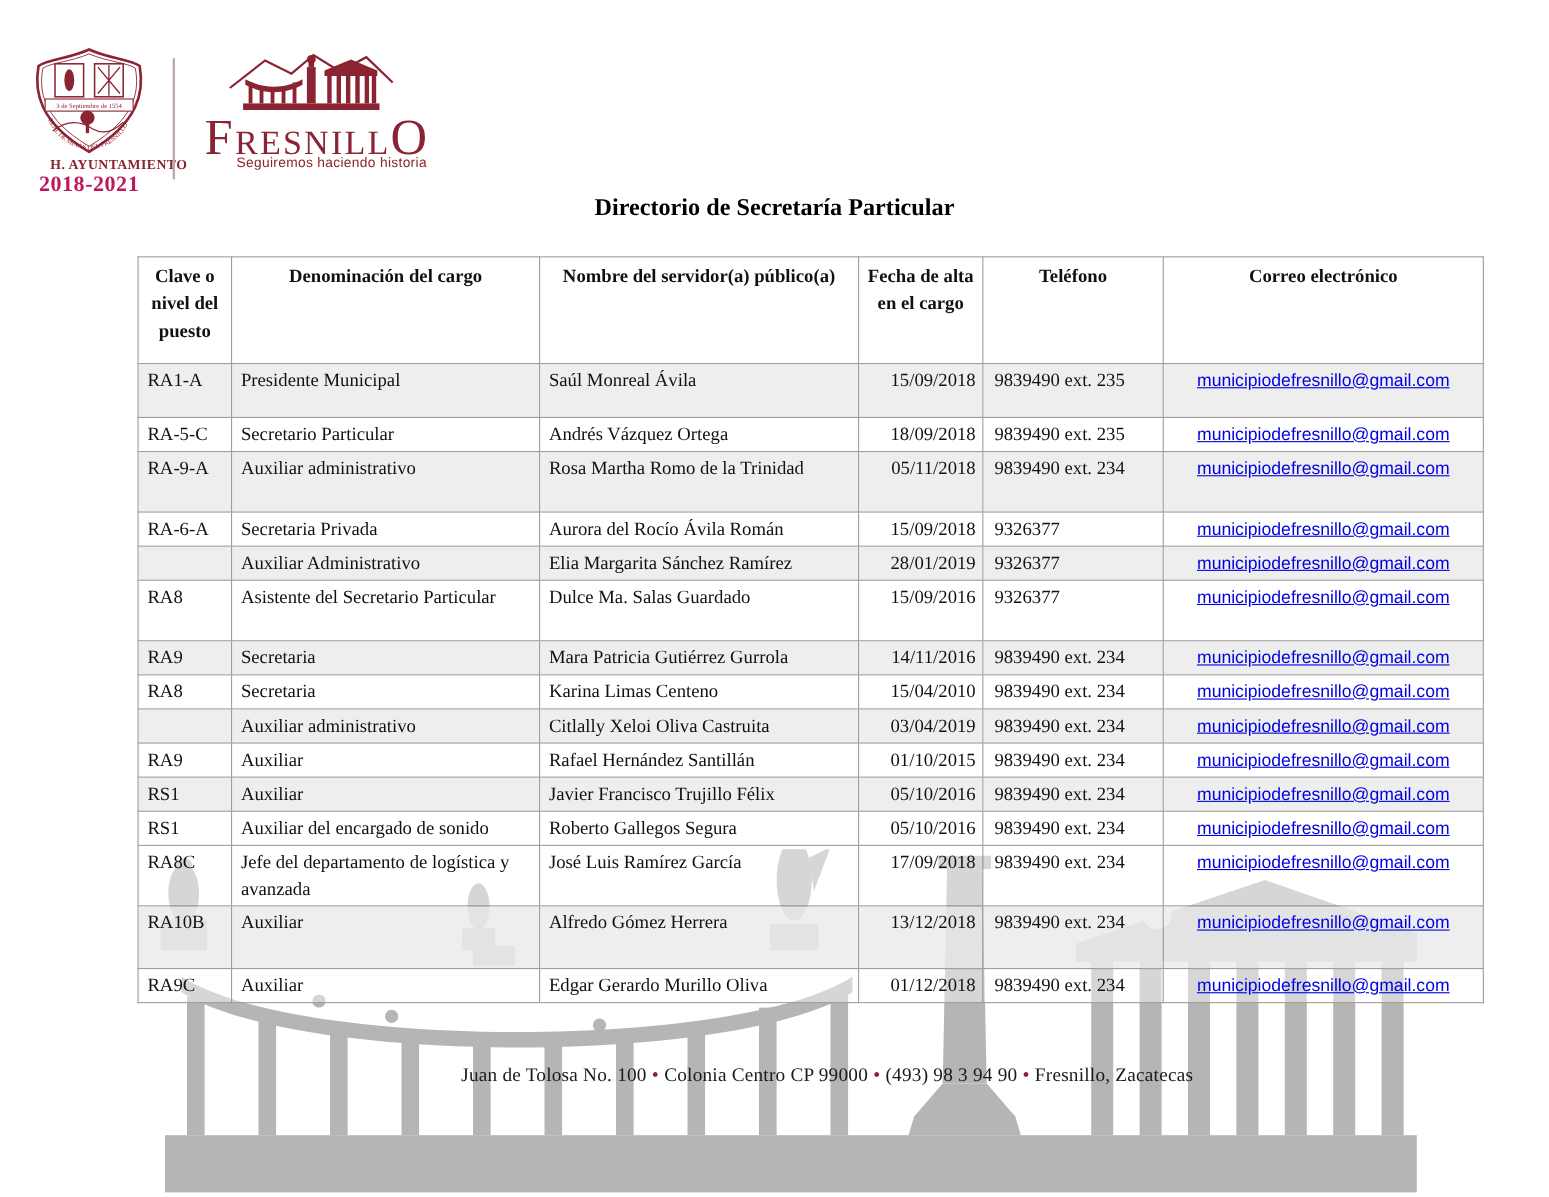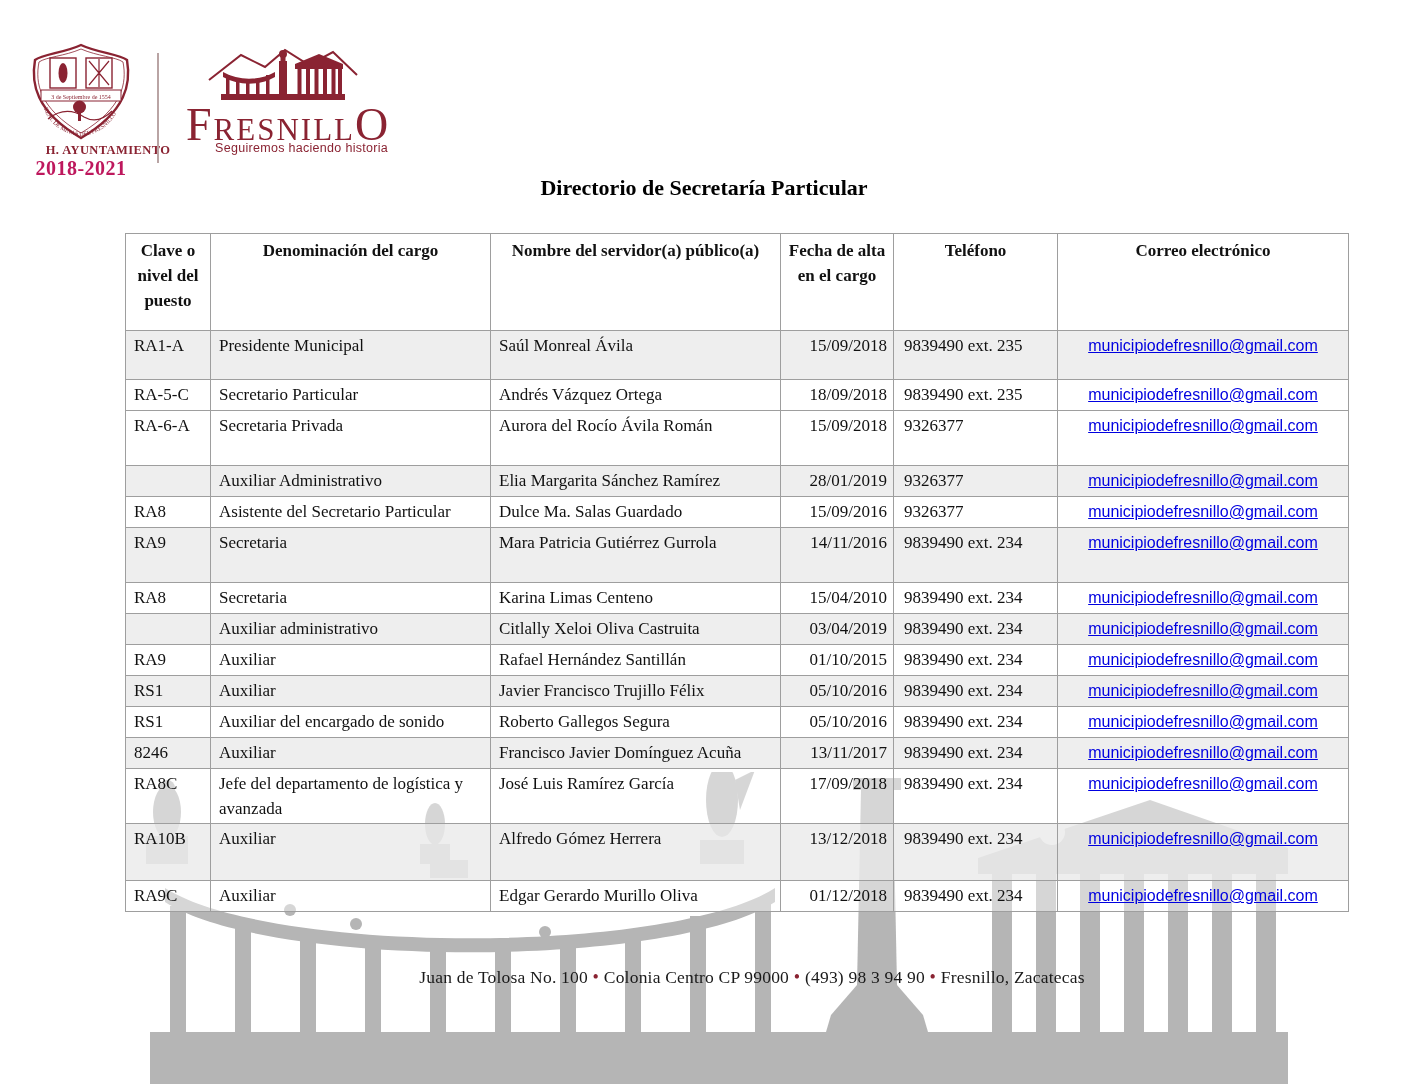--- a/index.html
+++ b/index.html
@@ -191,20 +191,28 @@
           <td data-name="cell-correo"><a data-name="email-link" href="#">municipiodefresnillo@gmail.com</a></td>
         </tr>
         <tr data-name="table-row">
           <td data-name="cell-clave">RA-5-C</td>
           <td data-name="cell-cargo">Secretario Particular</td>
           <td data-name="cell-nombre">Andrés Vázquez Ortega</td>
           <td data-name="cell-fecha">18/09/2018</td>
           <td data-name="cell-telefono">9839490 ext. 235</td>
           <td data-name="cell-correo"><a data-name="email-link" href="#">municipiodefresnillo@gmail.com</a></td>
         </tr>
+        <tr class="alt" data-name="table-row">
+          <td data-name="cell-clave">RA-9-A</td>
+          <td data-name="cell-cargo">Auxiliar administrativo</td>
+          <td data-name="cell-nombre">Rosa Martha  Romo de la Trinidad</td>
+          <td data-name="cell-fecha">05/11/2018</td>
+          <td data-name="cell-telefono">9839490 ext. 234</td>
+          <td data-name="cell-correo"><a data-name="email-link" href="#">municipiodefresnillo@gmail.com</a></td>
+        </tr>
         <tr data-name="table-row">
           <td data-name="cell-clave">RA-6-A</td>
           <td data-name="cell-cargo">Secretaria Privada</td>
           <td data-name="cell-nombre">Aurora del Rocío Ávila Román</td>
           <td data-name="cell-fecha">15/09/2018</td>
           <td data-name="cell-telefono">9326377</td>
           <td data-name="cell-correo"><a data-name="email-link" href="#">municipiodefresnillo@gmail.com</a></td>
         </tr>
         <tr class="alt" data-name="table-row">
           <td data-name="cell-clave"></td>
@@ -263,28 +271,20 @@
           <td data-name="cell-correo"><a data-name="email-link" href="#">municipiodefresnillo@gmail.com</a></td>
         </tr>
         <tr data-name="table-row">
           <td data-name="cell-clave">RS1</td>
           <td data-name="cell-cargo">Auxiliar del encargado de sonido</td>
           <td data-name="cell-nombre">Roberto Gallegos Segura</td>
           <td data-name="cell-fecha">05/10/2016</td>
           <td data-name="cell-telefono">9839490 ext. 234</td>
           <td data-name="cell-correo"><a data-name="email-link" href="#">municipiodefresnillo@gmail.com</a></td>
         </tr>
-        <tr class="alt" data-name="table-row">
-          <td data-name="cell-clave">8246</td>
-          <td data-name="cell-cargo">Auxiliar</td>
-          <td data-name="cell-nombre">Francisco Javier Domínguez Acuña</td>
-          <td data-name="cell-fecha">13/11/2017</td>
-          <td data-name="cell-telefono">9839490 ext. 234</td>
-          <td data-name="cell-correo"><a data-name="email-link" href="#">municipiodefresnillo@gmail.com</a></td>
-        </tr>
         <tr data-name="table-row">
           <td data-name="cell-clave">RA8C</td>
           <td data-name="cell-cargo">Jefe del departamento de logística y avanzada</td>
           <td data-name="cell-nombre">José Luis Ramírez García</td>
           <td data-name="cell-fecha">17/09/2018</td>
           <td data-name="cell-telefono">9839490 ext. 234</td>
           <td data-name="cell-correo"><a data-name="email-link" href="#">municipiodefresnillo@gmail.com</a></td>
         </tr>
         <tr class="alt" data-name="table-row">
           <td data-name="cell-clave">RA10B</td>

